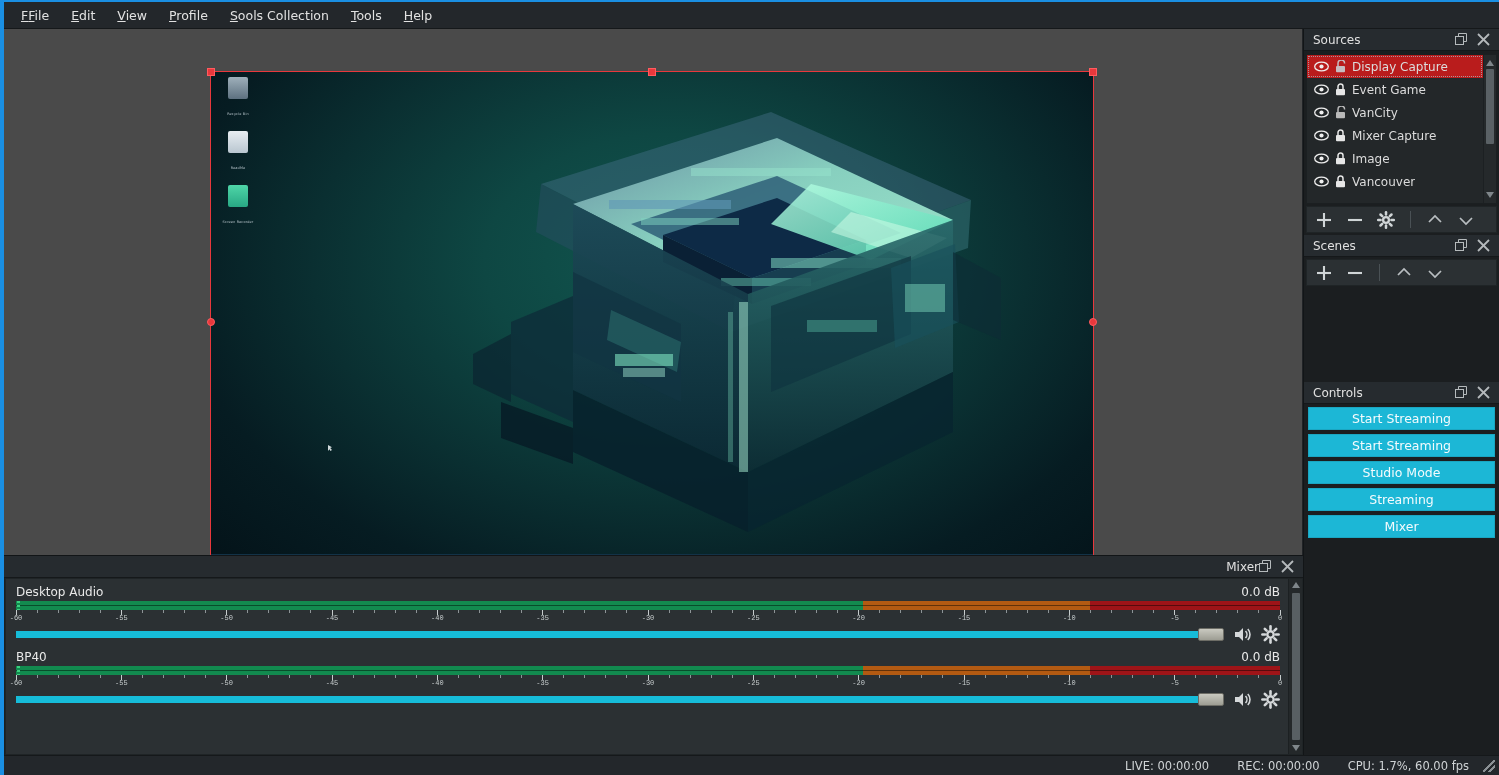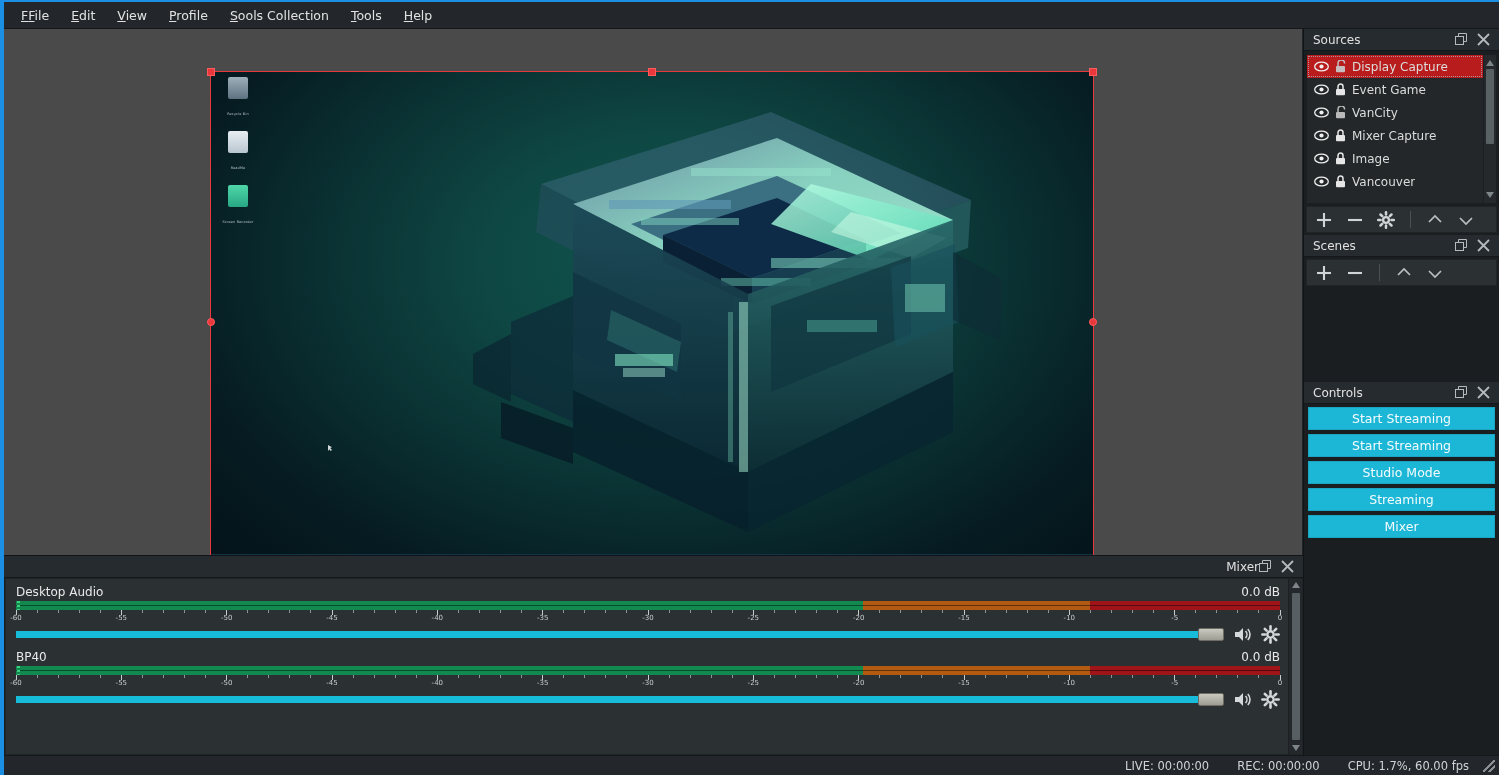--- a/index.html
+++ b/index.html
@@ -147,21 +147,21 @@
   }
   .meter-mark {
     position: absolute; left: 1px; top: 0; width: 3px; height: 100%;
     background: repeating-linear-gradient(#3ad07f 0 2px, transparent 2px 4px);
   }
   .scale { position: relative; height: 12px; margin-top: 0px; }
   .tick { position: absolute; top: 0; width: 1px; height: 3px; background: #8d9497; }
   .tick.major { height: 5px; background: #c6cccd; }
   .tlabel {
     position: absolute; top: 4px; font-size: 7px; color: #c7cdce;
-    transform: translateX(-50%); white-space: nowrap;
+    transform: translateX(-50%); white-space: nowrap; font-family: Liberation Mono, monospace;
   }
   .slider-row { display: flex; align-items: center; gap: 9px; margin-top: 3px; }
   .slider {
     flex: 1; height: 7px; position: relative; background: #232829;
   }
   .slider .fill { position: absolute; left: 0; top: 0; bottom: 0; background: #16bcd9; }
   .slider .knob {
     position: absolute; top: -3px; width: 26px; height: 13px;
     background: linear-gradient(#c9c9c0, #9d9d93);
     border: 1px solid #6d6d66; border-radius: 2px;

